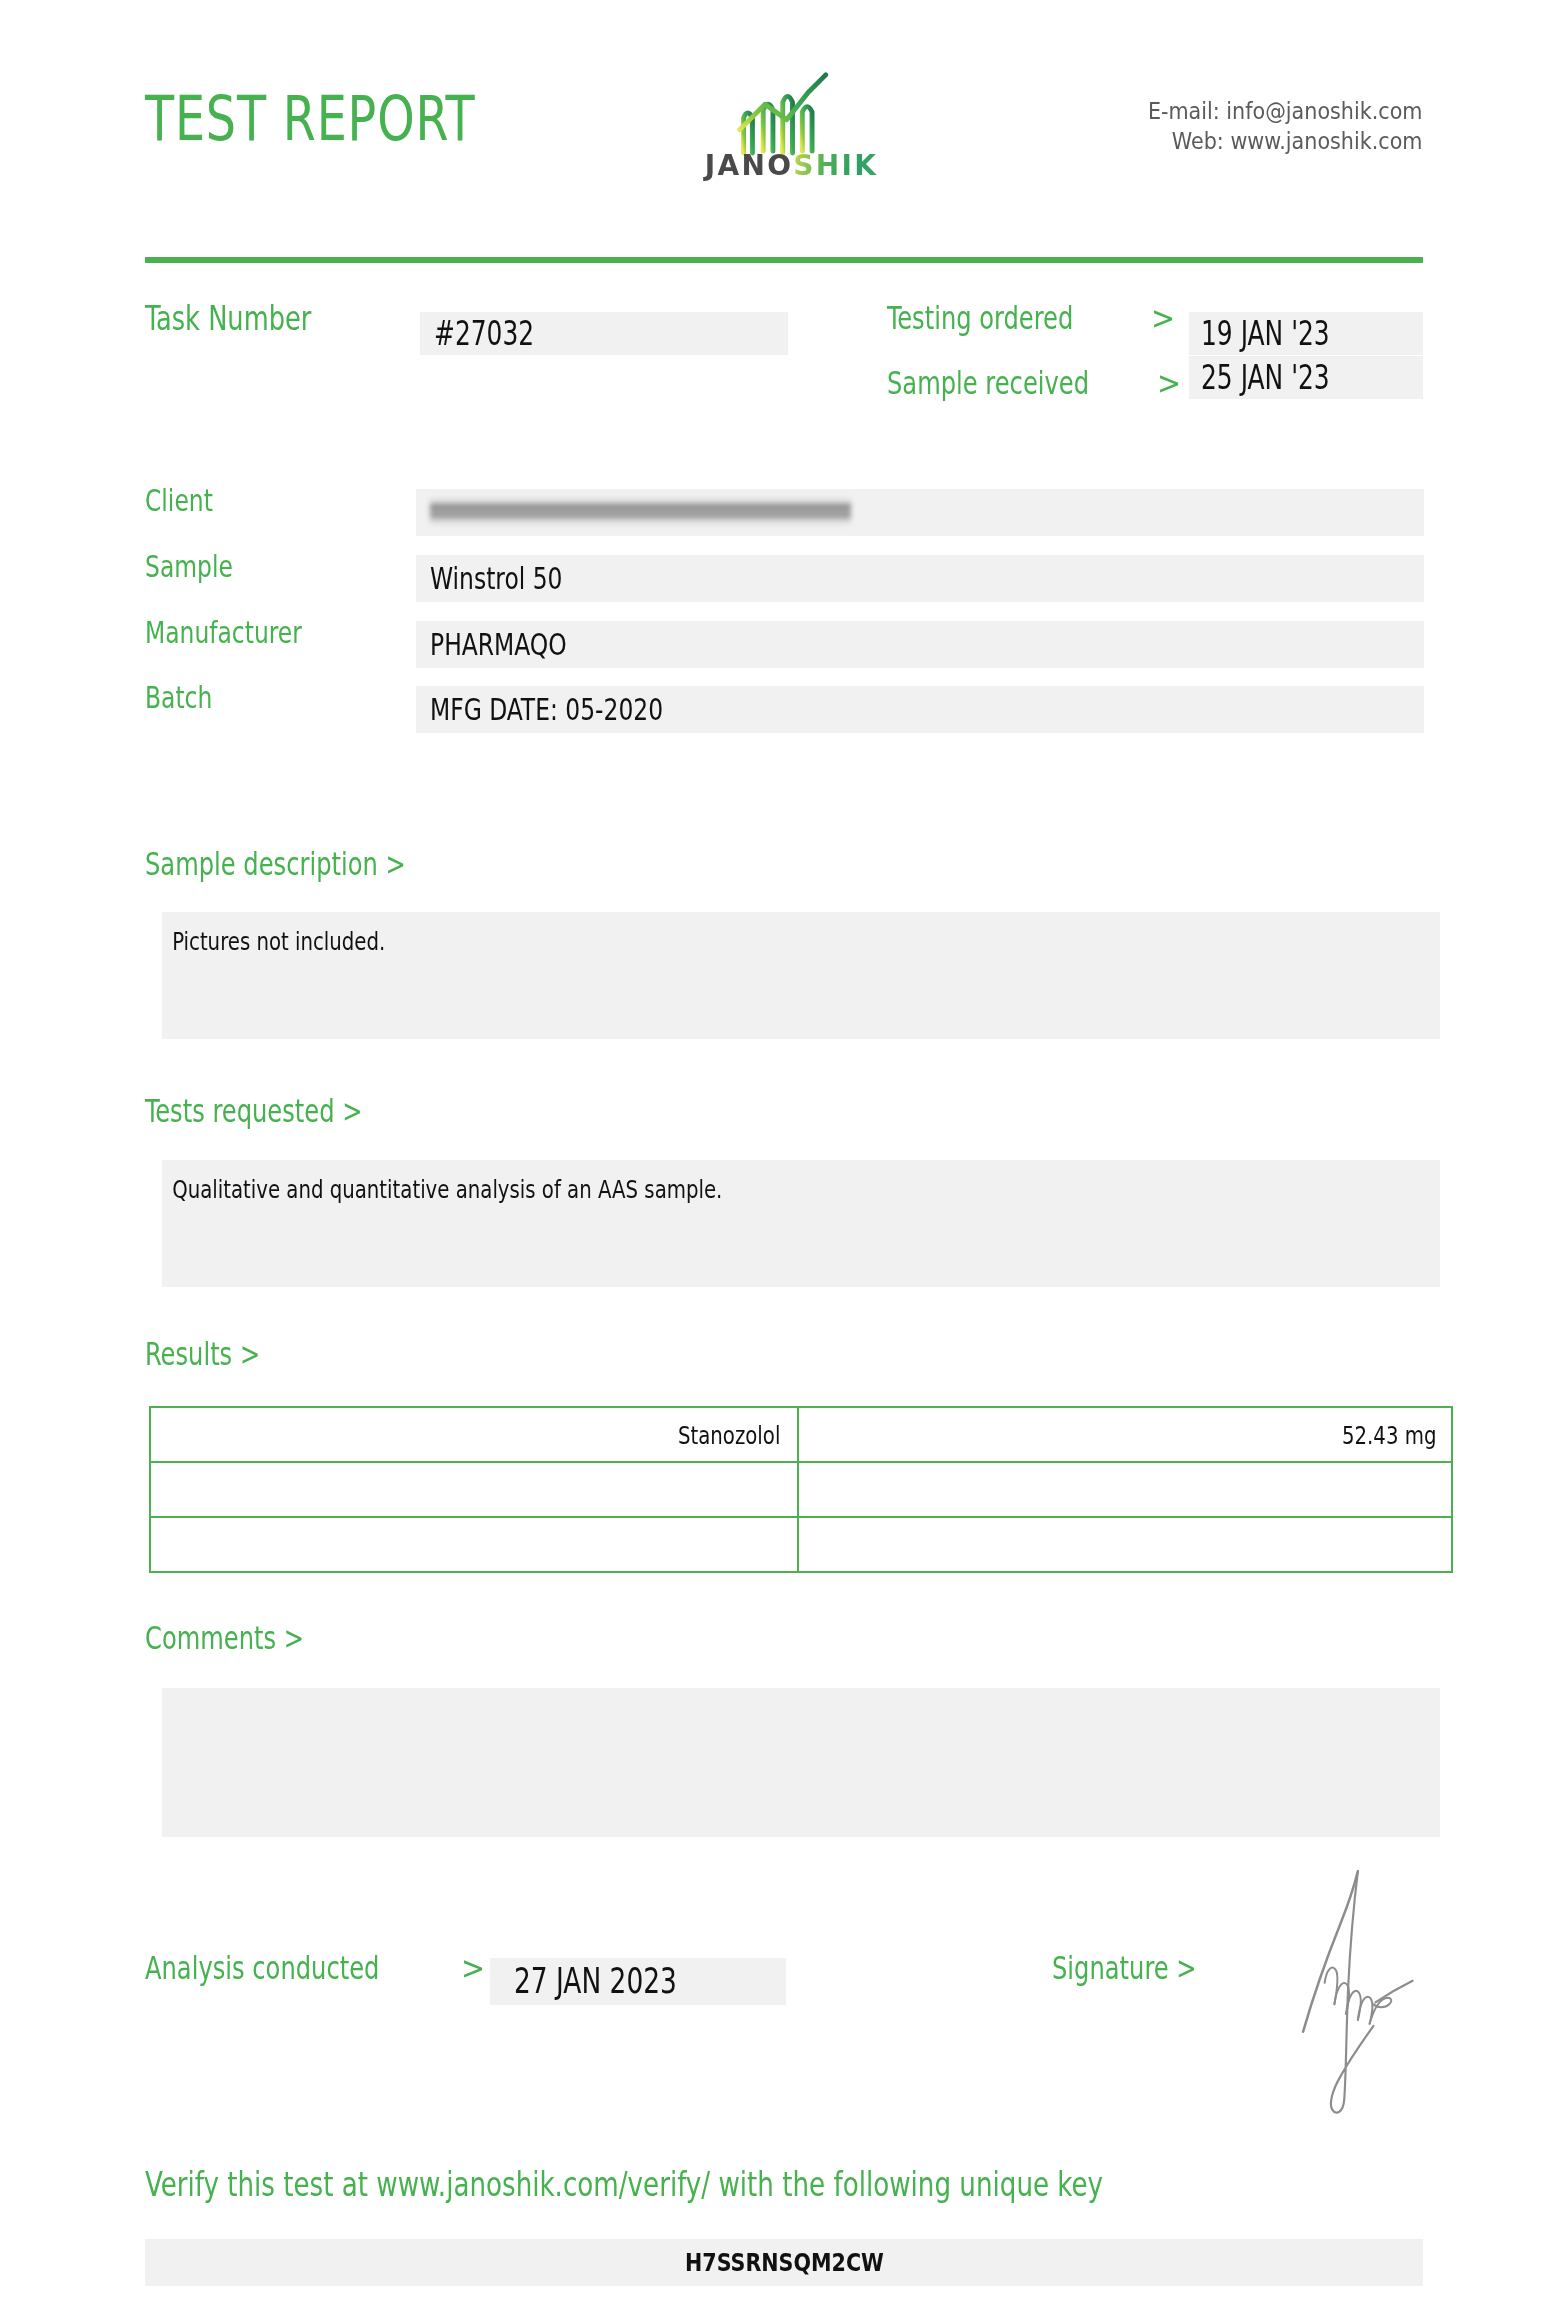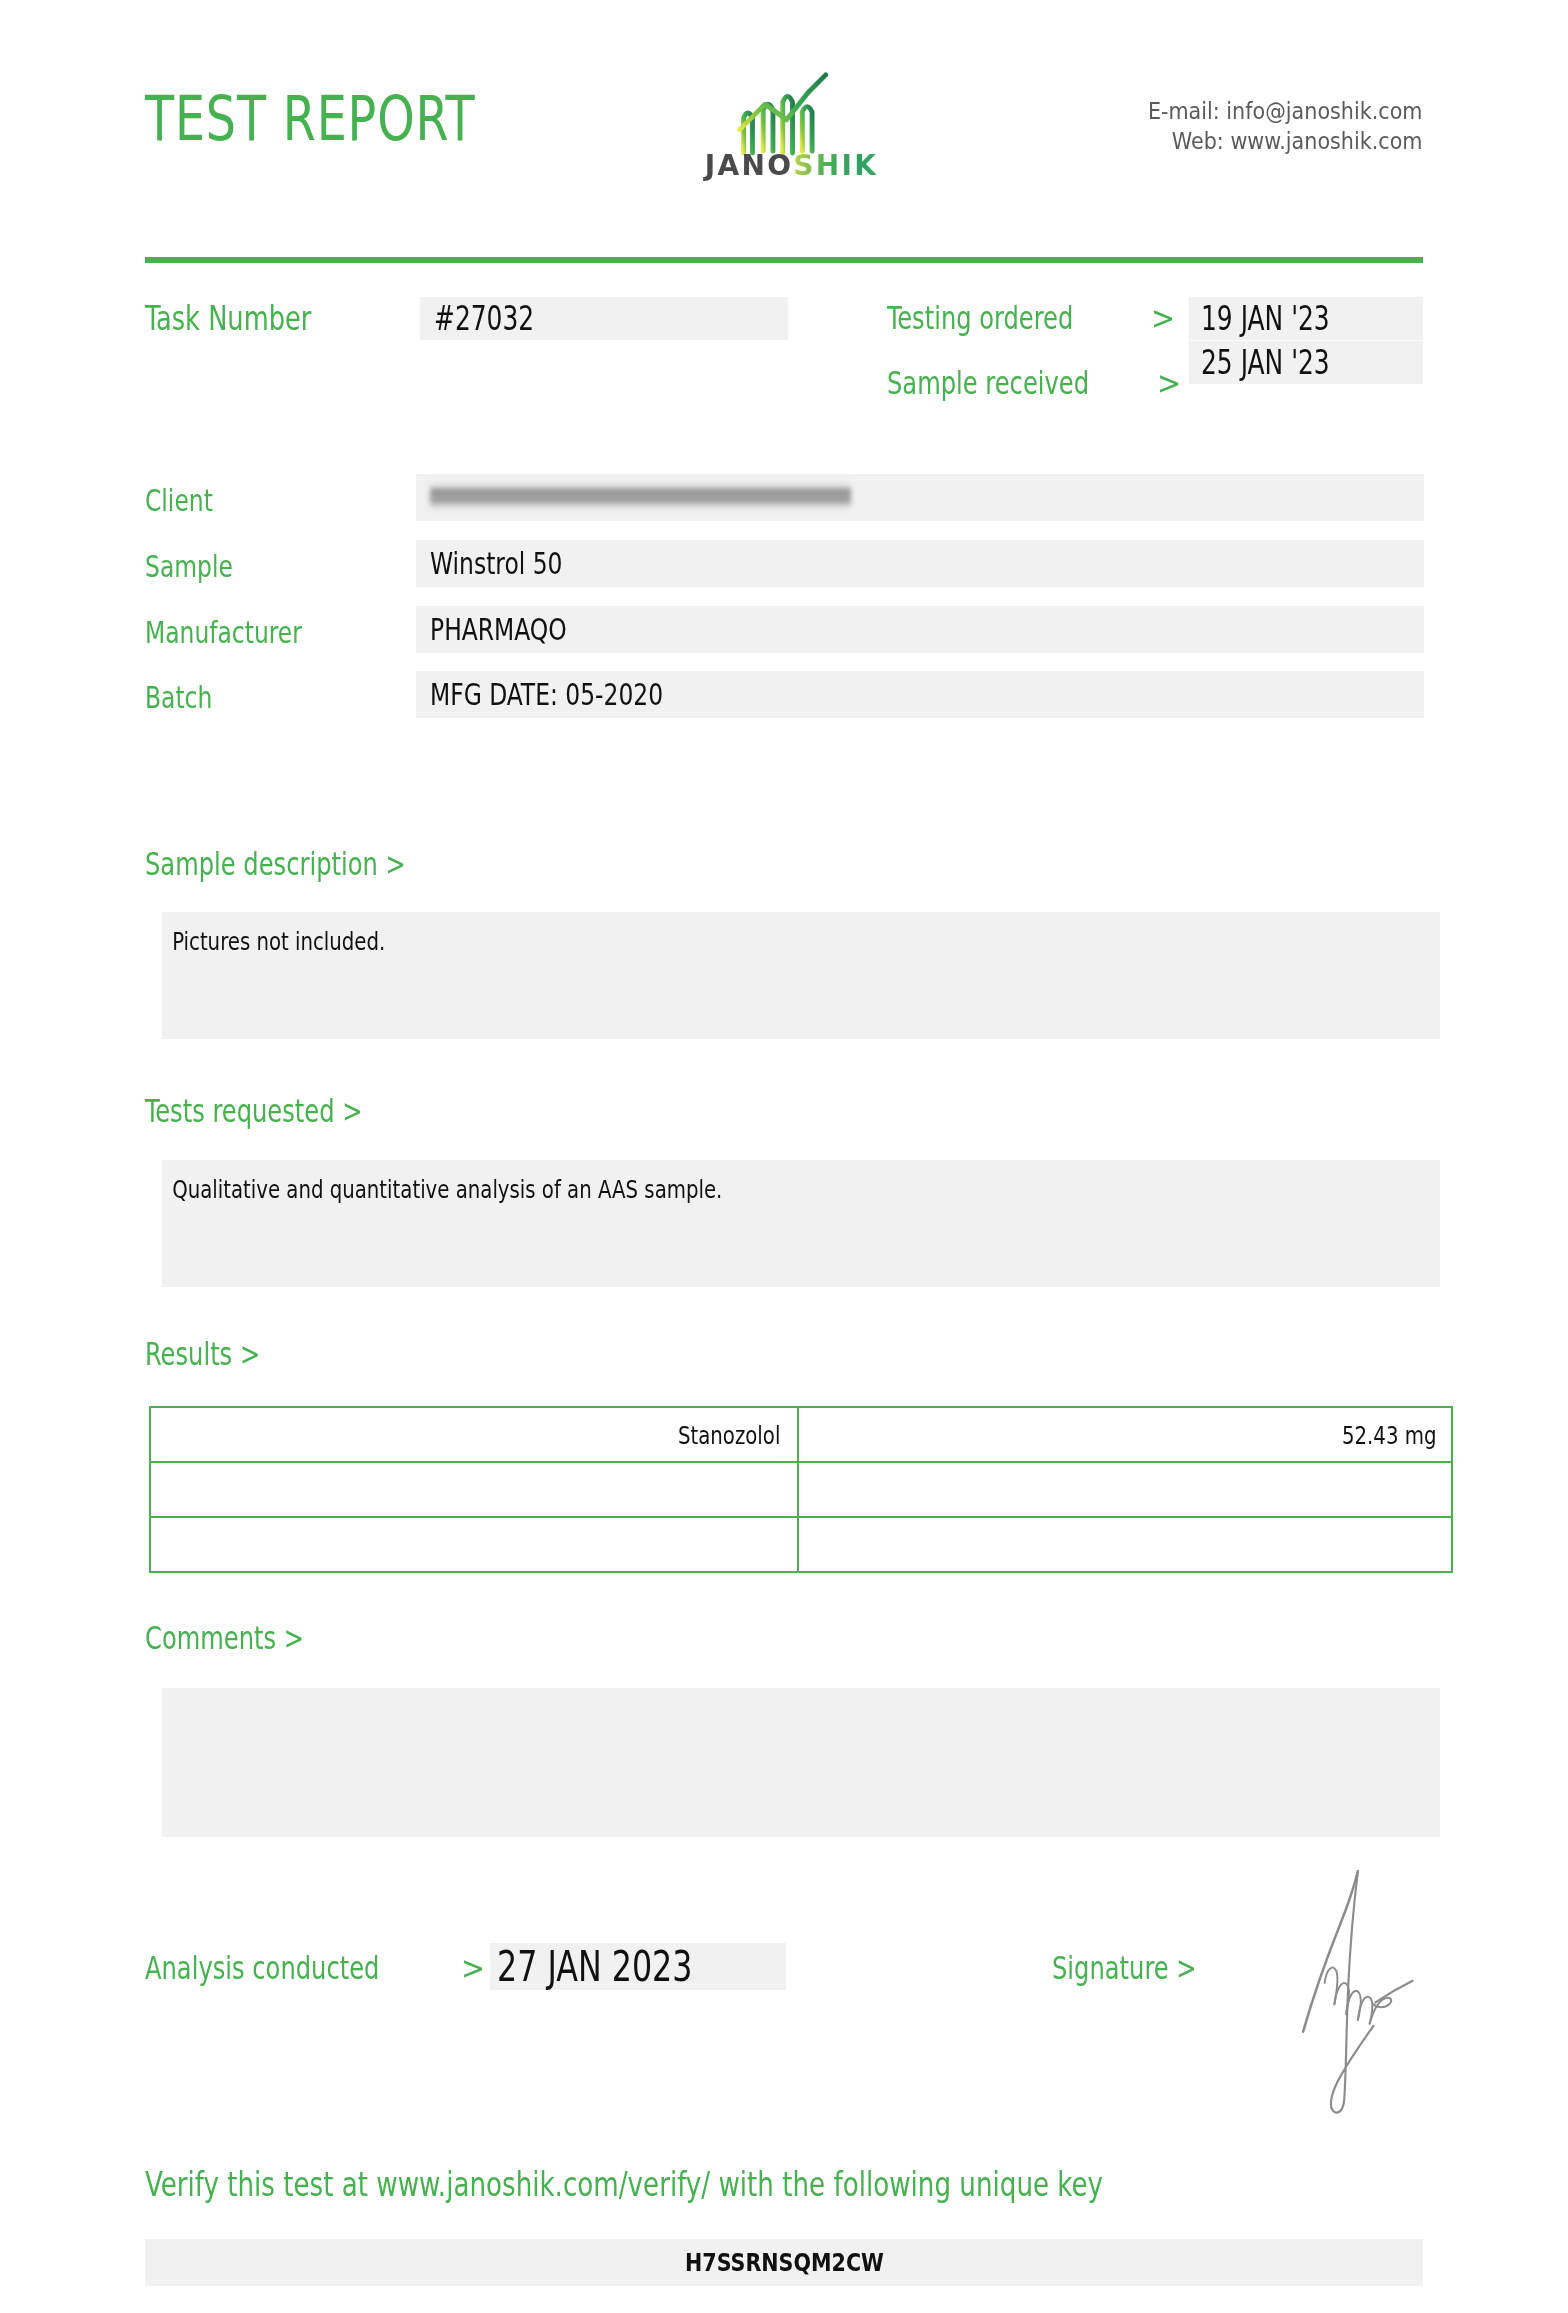--- a/index.html
+++ b/index.html
@@ -101,20 +101,21 @@
     transform-origin: left center;
     white-space: nowrap;
   }
   .val-box {
     background: #f1f1f1;
     color: #111111;
     font-family: "DejaVu Sans Condensed", "DejaVu Sans", sans-serif;
     white-space: nowrap;
     overflow: hidden;
     box-sizing: border-box;
+    margin-top: 15px;
   }
   .val-txt {
     display: inline-block;
     transform: scaleX(0.84);
     transform-origin: left center;
     white-space: nowrap;
   }
 
   
   .task-label {
@@ -293,23 +294,23 @@
     line-height: 39px;
     color: #46b14f;
     font-family: "DejaVu Sans Condensed","DejaVu Sans",sans-serif;
   }
   .ana-box {
     position: absolute;
     left: 490px;
     top: 1943px;
     width: 296px;
     height: 47px;
-    font-size: 42px;
+    font-size: 35px;
     line-height: 47px;
-    padding-left: 7px;
+    padding-left: 24px;
   }
   .sig-label {
     position: absolute;
     left: 1052px;
     top: 1949px;
     font-size: 32px;
     line-height: 39px;
   }
   .signature {
     position: absolute;

